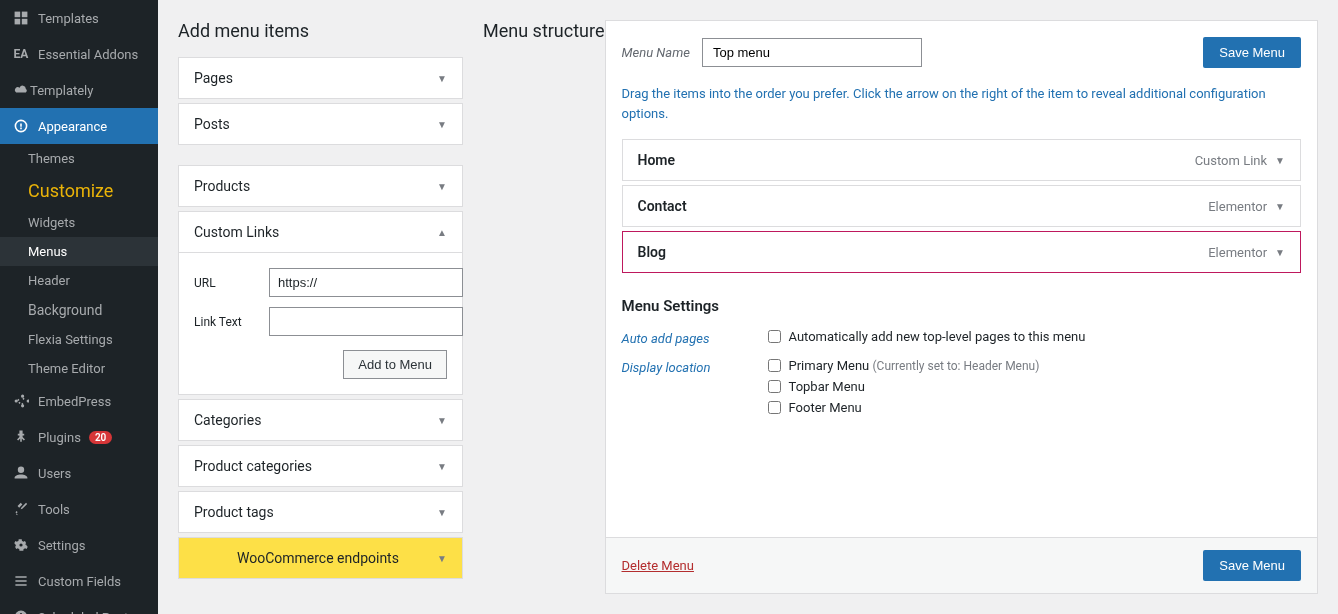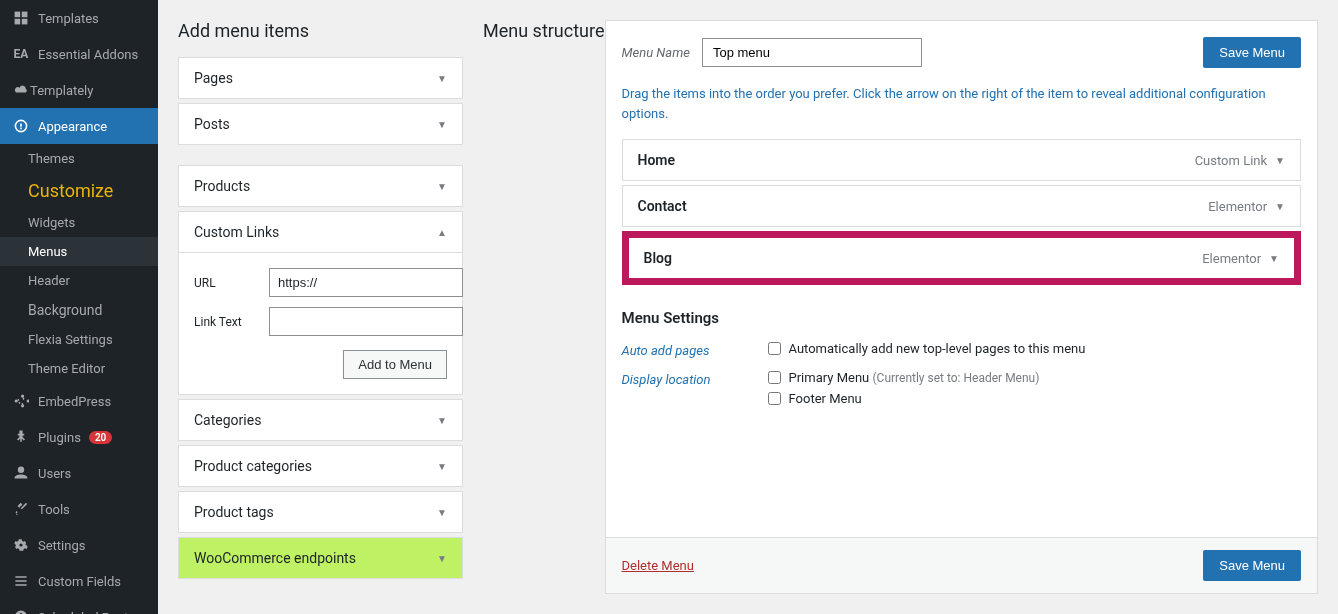--- a/index.html
+++ b/index.html
@@ -198,21 +198,21 @@
         </div>
       </div>
 
       <div style="background:#fff;border:1px solid #dcdcde;margin-bottom:4px;">
         <div style="display:flex;align-items:center;justify-content:space-between;padding:12px 15px;cursor:pointer;font-size:14px;color:#1d2327;">
           <span>Product tags</span>
           <span style="color:#787c82;font-size:10px;">▼</span>
         </div>
       </div>
 
-      <div style="background:#bef264;border:1px solid #dcdcde;margin-bottom:4px;">
+      <div style="background:#fde047;border:1px solid #dcdcde;margin-bottom:4px;padding-left:43px;">
         <div style="display:flex;align-items:center;justify-content:space-between;padding:12px 15px;cursor:pointer;font-size:14px;color:#1d2327;">
           <span>WooCommerce endpoints</span>
           <span style="color:#787c82;font-size:10px;">▼</span>
         </div>
       </div>
     </div>
 
     <div style="flex:1;display:flex;flex-direction:row;min-width:0;">
       <h2 style="font-size:18px;font-weight:400;color:#1d2327;margin-bottom:16px;">Menu structure</h2>
 
@@ -240,21 +240,21 @@
             </div>
 
             <div style="background:#fff;border:1px solid #dcdcde;display:flex;align-items:center;justify-content:space-between;padding:12px 15px;margin-bottom:4px;">
               <span style="font-weight:600;color:#1d2327;font-size:14px;">Contact</span>
               <div style="display:flex;align-items:center;gap:8px;color:#787c82;font-size:13px;">
                 <span style="color:#787c82;">Elementor</span>
                 <span style="color:#787c82;font-size:10px;cursor:pointer;">▼</span>
               </div>
             </div>
 
-            <div style="background:#fff;border:7px solid #be185d;display:flex;align-items:center;justify-content:space-between;padding:12px 15px;margin-bottom:4px;">
+            <div style="background:#fff;border:1px solid #be185d;display:flex;align-items:center;justify-content:space-between;padding:12px 15px;margin-bottom:4px;">
               <span style="font-weight:600;color:#1d2327;font-size:14px;">Blog</span>
               <div style="display:flex;align-items:center;gap:8px;color:#787c82;font-size:13px;">
                 <span style="color:#787c82;">Elementor</span>
                 <span style="color:#787c82;font-size:10px;cursor:pointer;">▼</span>
               </div>
             </div>
           </div>
 
           <div style="margin-top:24px;">
             <h3 style="font-size:15px;font-weight:600;color:#1d2327;margin-bottom:14px;">Menu Settings</h3>
@@ -272,20 +272,24 @@
               <div style="display:flex;flex-direction:column;gap:6px;">
 
                 <div style="display:flex;align-items:center;gap:8px;">
                   <input type="checkbox" style="margin: 0px;">
                   <label style="font-size:13px;color:#1d2327;">
                     <span>Primary Menu</span>
                     <span style="color:#787c82;font-size:12px;">(Currently set to: Header Menu)</span>
                   </label>
                 </div>
 
+                <div style="display:flex;align-items:center;gap:8px;">
+                  <input type="checkbox" style="margin: 0px;">
+                  <label style="font-size:13px;color:#1d2327;">Topbar Menu</label>
+                </div>
 
                 <div style="display:flex;align-items:center;gap:8px;">
                   <input type="checkbox" style="margin: 0px;">
                   <label style="font-size:13px;color:#1d2327;">Footer Menu</label>
                 </div>
               </div>
             </div>
           </div>
         </div>
 

